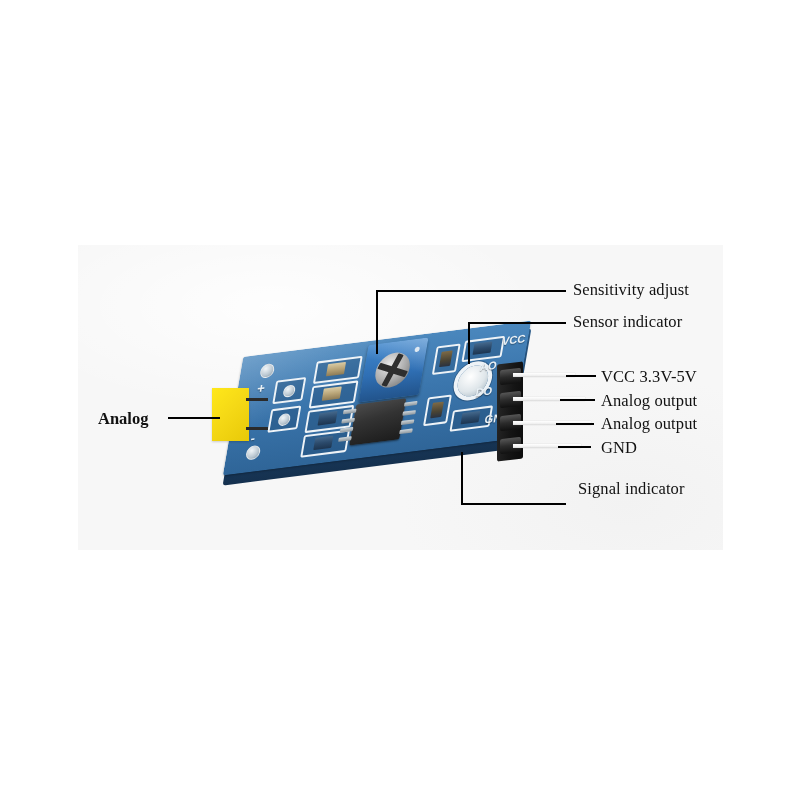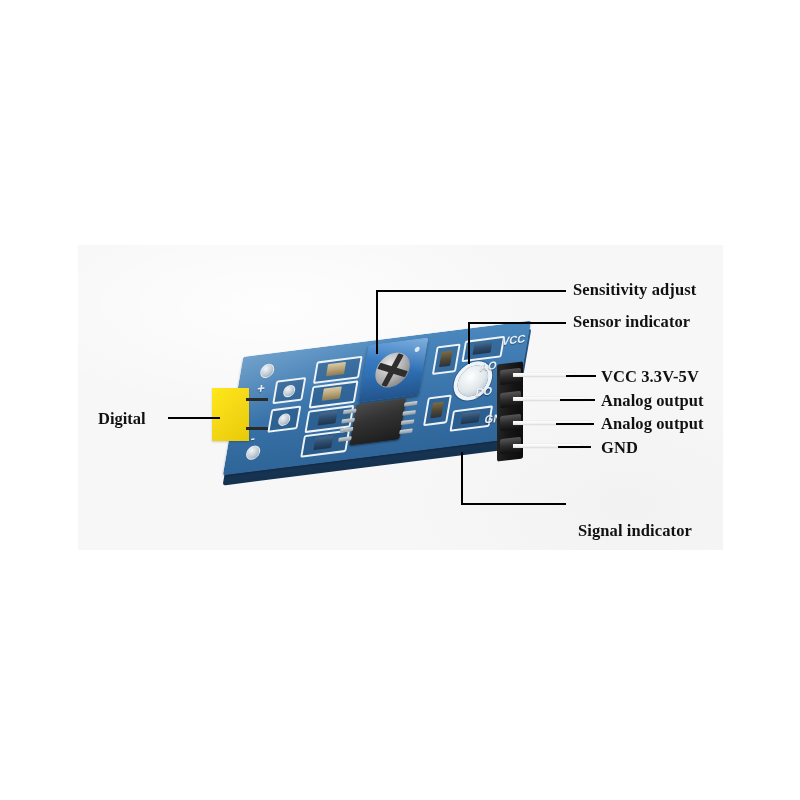--- a/index.html
+++ b/index.html
@@ -195,21 +195,20 @@
   }
 
   
   .label {
     position: absolute;
     font-family: "Liberation Serif", serif;
     font-size: 16.5px;
     color: #111111;
     white-space: nowrap;
     letter-spacing: 0.1px;
-    font-weight: bold;
   }
   .label-left {
     position: absolute;
     font-family: "Liberation Serif", serif;
     font-size: 16.5px;
     font-weight: bold;
     color: #111111;
     white-space: nowrap;
   }
 </style>
@@ -299,33 +298,33 @@
   <div class="hdr-pin" style="top:369px;"></div>
   <div class="hdr-pin" style="top:392px;"></div>
   <div class="hdr-pin" style="top:415px;"></div>
   <div class="hdr-pin" style="top:438px;"></div>
 
   <div class="sensor-yellow"></div>
   <div class="sensor-lead" style="left:246px; top:398px; width:22px;"></div>
   <div class="sensor-lead" style="left:246px; top:427px; width:22px;"></div>
 
   <div class="cline h" style="left:168px; top:417px; width:52px;"></div>
-  <div class="label-left" style="left:98px; top:409px;">Digital</div>
+  <div class="label-left" style="left:98px; top:409px;">Analog</div>
 
   <div class="cline v" style="left:376px; top:290px; height:64px;"></div>
   <div class="cline h" style="left:376px; top:290px; width:190px;"></div>
   <div class="label" style="left:573px; top:280px;">Sensitivity adjust</div>
 
   <div class="cline v" style="left:468px; top:322px; height:42px;"></div>
   <div class="cline h" style="left:468px; top:322px; width:98px;"></div>
   <div class="label" style="left:573px; top:312px;">Sensor indicator</div>
 
   <div class="cline v" style="left:461px; top:452px; height:52px;"></div>
   <div class="cline h" style="left:461px; top:503px; width:105px;"></div>
-  <div class="label" style="left:578px; top:521px;">Signal indicator</div>
+  <div class="label" style="left:578px; top:479px;">Signal indicator</div>
 
   <div class="wline" style="left:513px; top:373px; width:62px;"></div>
   <div class="cline h" style="left:566px; top:375px; width:30px;"></div>
   <div class="label" style="left:601px; top:367px;">VCC 3.3V-5V</div>
 
   <div class="wline" style="left:513px; top:397px; width:72px;"></div>
   <div class="cline h" style="left:560px; top:399px; width:35px;"></div>
   <div class="label" style="left:601px; top:391px;">Analog output</div>
 
   <div class="wline" style="left:513px; top:421px; width:78px;"></div>

